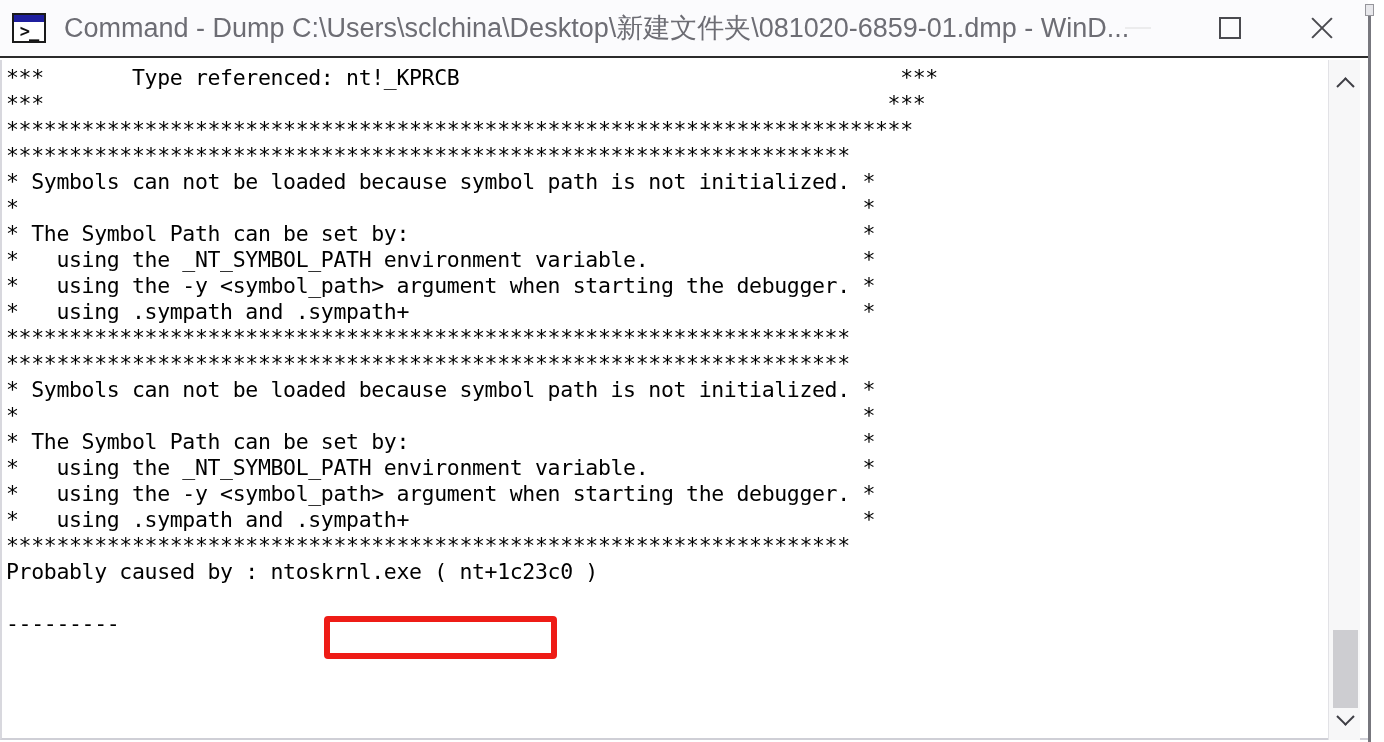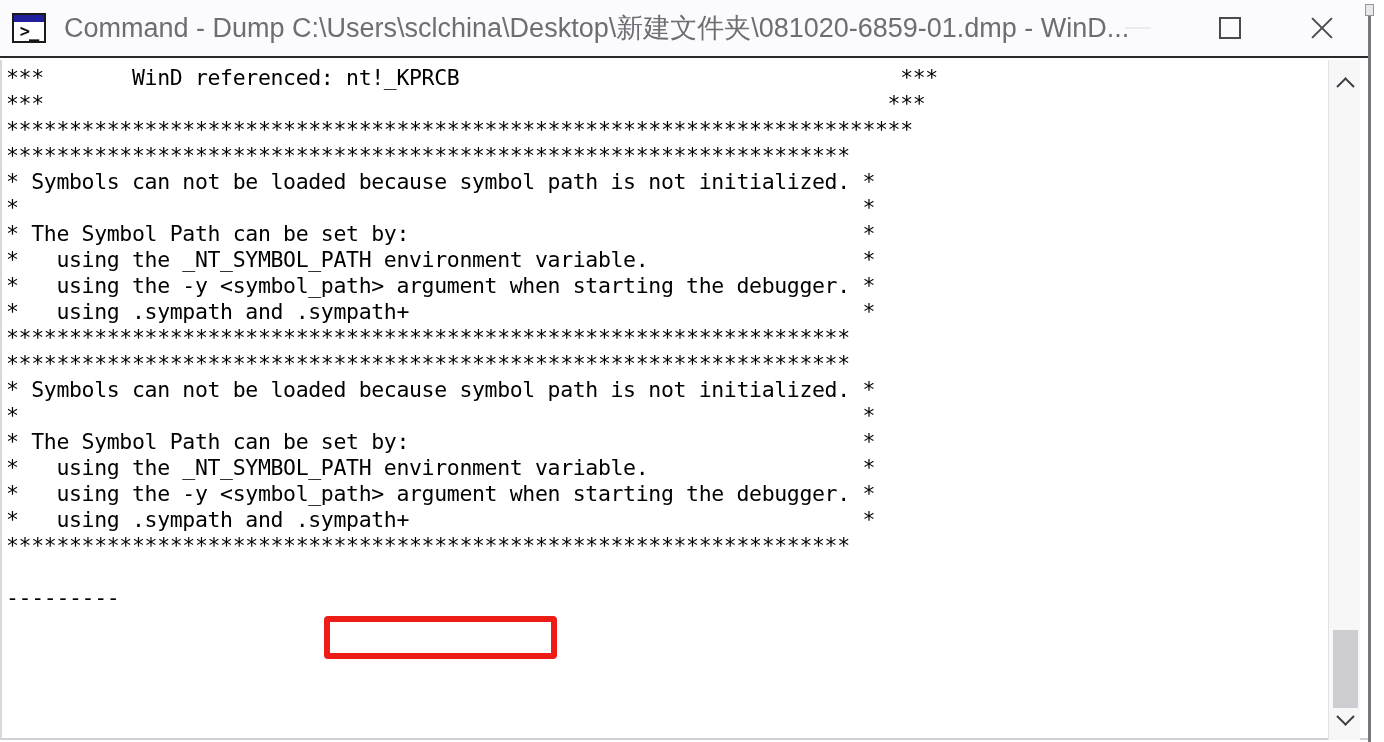--- a/index.html
+++ b/index.html
@@ -206,39 +206,40 @@
     </div>
     <div class="winbtn" id="btn-close">
       <div class="x"></div>
     </div>
   </div>
 
   <div id="client">
 
     <div id="console">
 
-    <div class="cline">***       WinD referenced: nt!_KPRCB                                   ***</div>
+    <div class="cline">***       Type referenced: nt!_KPRCB                                   ***</div>
         <div class="cline">***                                                                   ***</div>
         <div class="cline">************************************************************************</div>
         <div class="cline">*******************************************************************</div>
         <div class="cline">* Symbols can not be loaded because symbol path is not initialized. *</div>
         <div class="cline">*                                                                   *</div>
         <div class="cline">* The Symbol Path can be set by:                                    *</div>
         <div class="cline">*   using the _NT_SYMBOL_PATH environment variable.                 *</div>
         <div class="cline">*   using the -y &lt;symbol_path&gt; argument when starting the debugger. *</div>
         <div class="cline">*   using .sympath and .sympath+                                    *</div>
         <div class="cline">*******************************************************************</div>
         <div class="cline">*******************************************************************</div>
         <div class="cline">* Symbols can not be loaded because symbol path is not initialized. *</div>
         <div class="cline">*                                                                   *</div>
         <div class="cline">* The Symbol Path can be set by:                                    *</div>
         <div class="cline">*   using the _NT_SYMBOL_PATH environment variable.                 *</div>
         <div class="cline">*   using the -y &lt;symbol_path&gt; argument when starting the debugger. *</div>
         <div class="cline">*   using .sympath and .sympath+                                    *</div>
         <div class="cline">*******************************************************************</div>
+        <div class="cline">Probably caused by : ntoskrnl.exe ( nt+1c23c0 )</div>
         <div class="cline"></div>
         <div class="cline">---------</div>
       </div>
 
     <div id="red-box" style="border-color: rgb(238, 28, 22);"></div>
 
     <div id="vscroll" style="background: rgb(247, 247, 248);">
       <div class="arrow" id="sb-up">
         <div class="chev"></div>
       </div>

